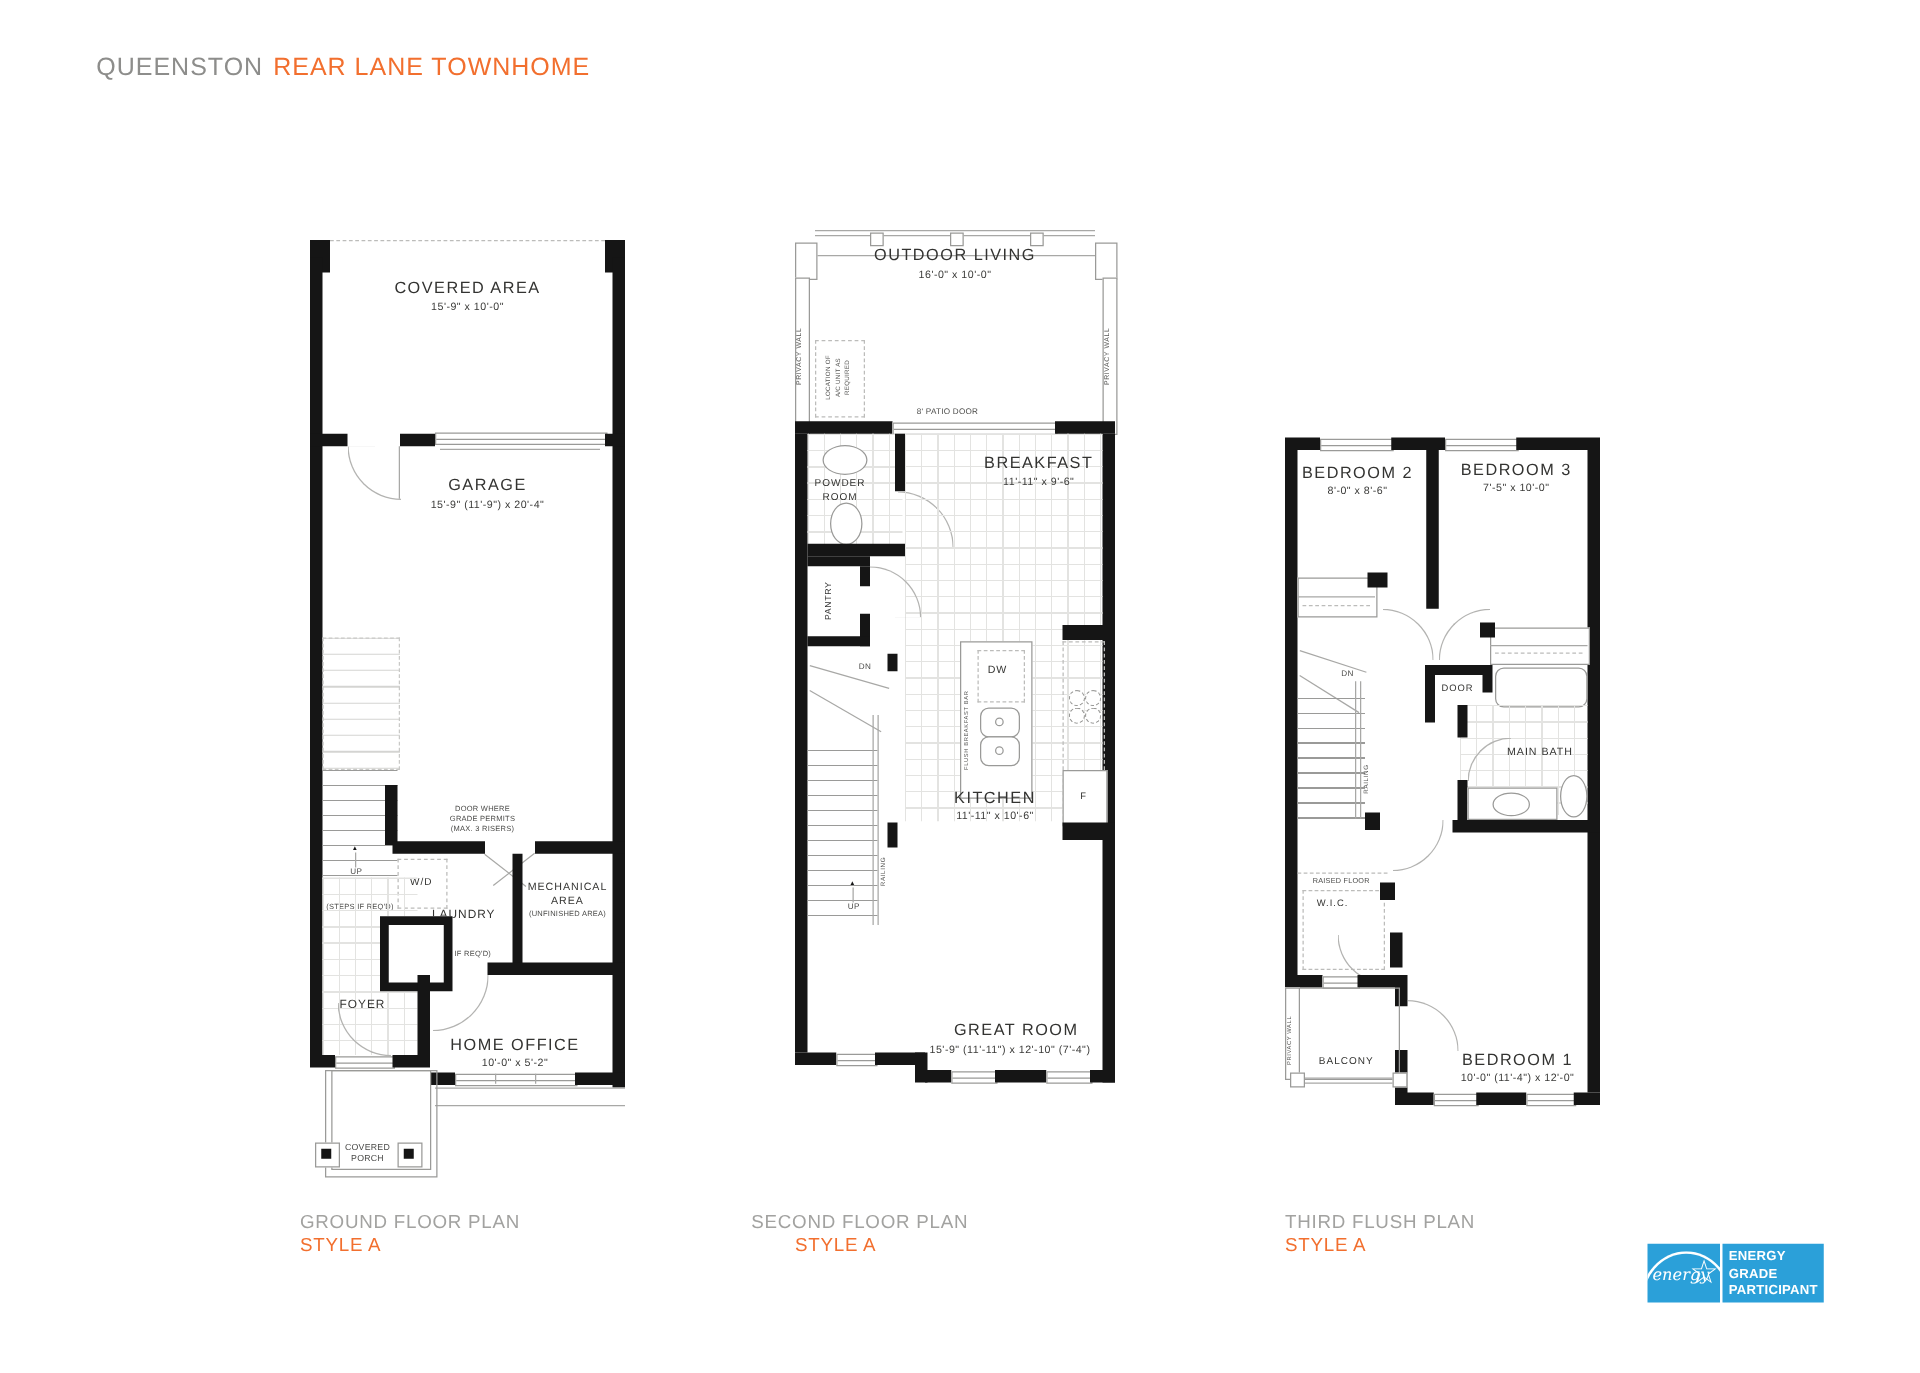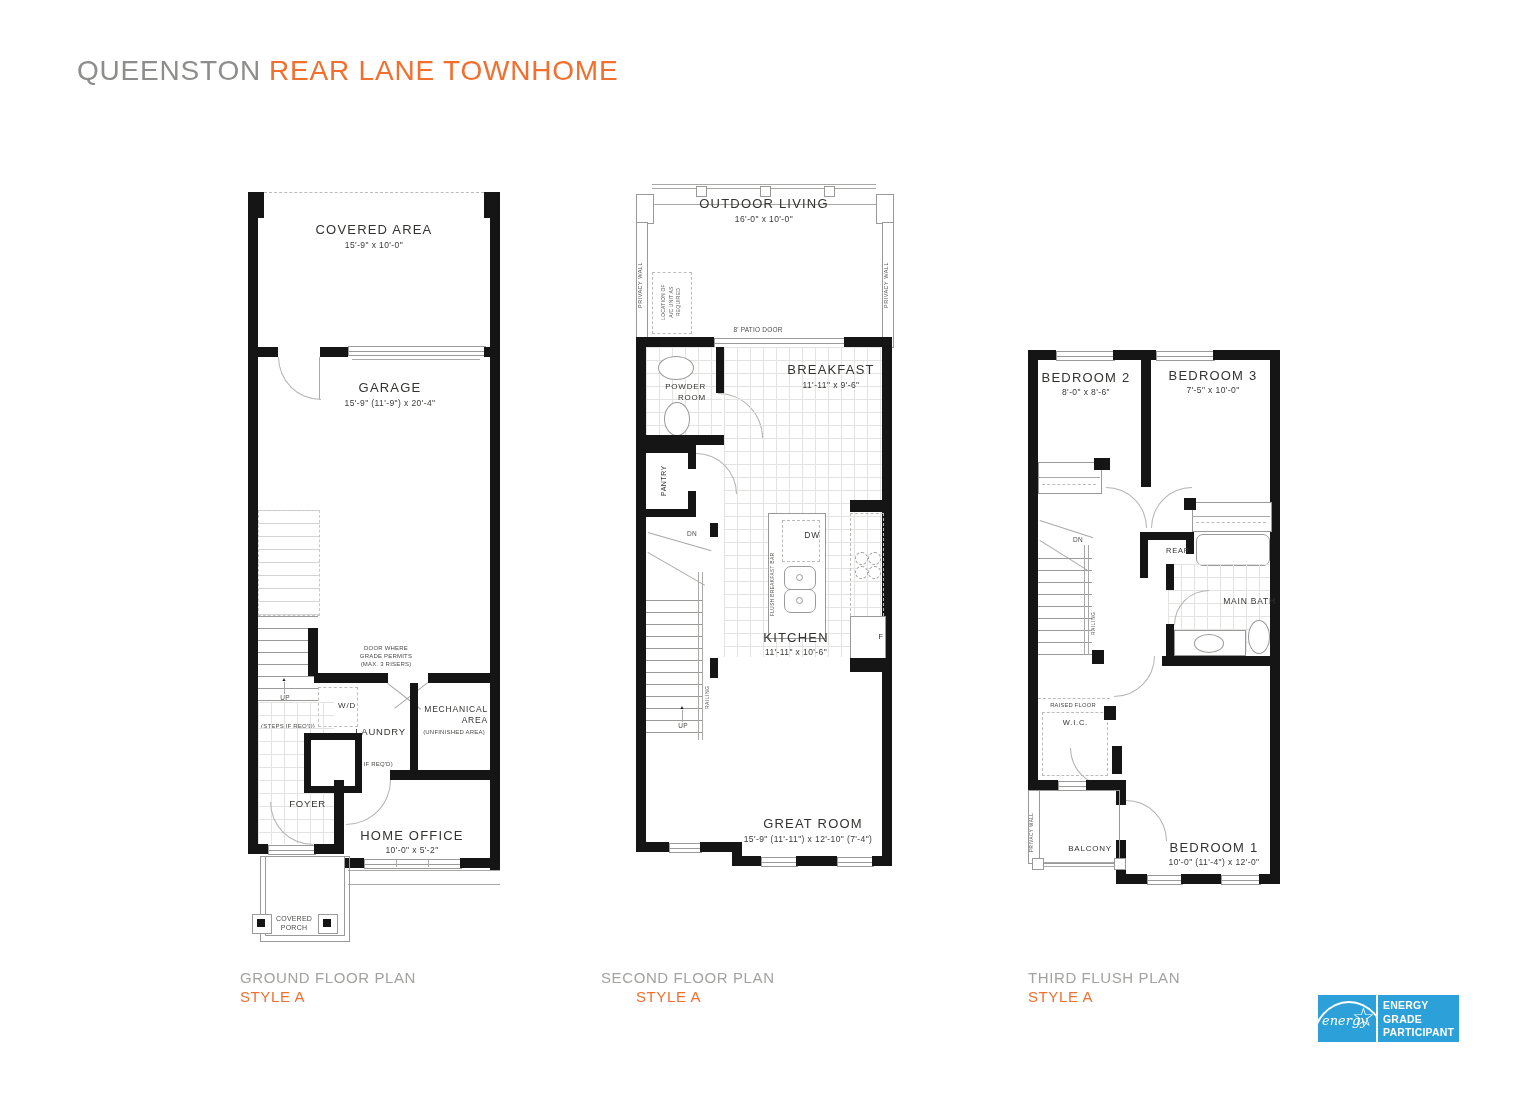--- a/index.html
+++ b/index.html
@@ -1,17 +1,17 @@
 <!DOCTYPE html>
 <html><head>
 <meta charset="utf-8">
 <style>
   html,body{margin:0;padding:0;background:#fff}
   .sheet{position:relative;width:1536px;height:1098px;background:#fff;overflow:hidden;font-family:"Liberation Sans",sans-serif}
-  .title{position:absolute;left:77px;top:55px;font-size:28px;letter-spacing:.8px;white-space:nowrap}
+  .title{position:absolute;left:77px;top:43px;font-size:20px;letter-spacing:.8px;white-space:nowrap}
   .t-gray{color:#8d8d8b;margin-right:8px}
   .t-orange{color:#f26f2e}
   .styles{position:absolute;right:72px;top:48px;text-align:right;font-size:17px;color:#9c9c9a;line-height:26px;letter-spacing:.5px}
   .plan{position:absolute}
   .w{position:absolute;background:#151515}
   .gl{position:absolute;background:#a8a8a6}
   .box{position:absolute;border:1px solid #9a9a98;background:#fff}
   .nobg{background:transparent}
   .win{position:absolute;background:#fff;border:1px solid #9a9a98}
   .win:after{content:"";position:absolute;left:0;right:0;top:50%;height:1px;background:#9a9a98}
@@ -20,21 +20,21 @@
   .arc{position:absolute;border:1px solid #b3b3b1;background:transparent}
   .a-tl{border-right:none;border-bottom:none;border-top-left-radius:100%}
   .a-tr{border-left:none;border-bottom:none;border-top-right-radius:100%}
   .a-bl{border-right:none;border-top:none;border-bottom-left-radius:100%}
   .a-br{border-left:none;border-top:none;border-bottom-right-radius:100%}
   .stv{position:absolute;background:repeating-linear-gradient(to bottom,#9a9a98 0 1px,transparent 1px 12px)}
   .stdash{position:absolute;border:1px dashed #c9c9c7;background:repeating-linear-gradient(to bottom,transparent 0 12px,#d4d4d2 12px 13px)}
   .grid{position:absolute;background-image:repeating-linear-gradient(to right,#e3e3e1 0 1px,transparent 1px 13px),repeating-linear-gradient(to bottom,#e3e3e1 0 1px,transparent 1px 13px)}
   .lbl{position:absolute;color:#333331;text-align:center;font-size:13px;letter-spacing:1.2px;line-height:1.2;white-space:pre-line}
   .dim{position:absolute;color:#3a3a38;text-align:center;font-size:8.5px;letter-spacing:.4px;white-space:pre-line}
-  .md{position:absolute;color:#333331;text-align:right;font-size:9px;letter-spacing:.8px;white-space:pre-line;line-height:1.35}
+  .md{position:absolute;color:#333331;text-align:center;font-size:9px;letter-spacing:.8px;white-space:pre-line;line-height:1.35}
   .tiny{position:absolute;color:#4a4a48;text-align:center;font-size:6px;letter-spacing:.2px;white-space:pre-line;line-height:1.35}
   .vt{position:absolute;color:#555553;writing-mode:vertical-rl;transform:rotate(180deg);font-size:5.5px;letter-spacing:.5px;white-space:nowrap;text-align:center}
   .rot{position:absolute;transform:rotate(-90deg);transform-origin:center;color:#555553;font-size:5px;line-height:1.5;text-align:center;white-space:pre-line;letter-spacing:.2px}
   .oval{position:absolute;border:1px solid #9a9a98;border-radius:50%;background:#fff}
   .rrect{position:absolute;border:1px solid #9a9a98;border-radius:7px;background:#fff}
   .foot{position:absolute;font-size:15px;color:#a2a2a0;letter-spacing:.6px}
   .foot-style{position:absolute;font-size:15px;color:#f26f2e;letter-spacing:.6px}
   .energy{position:absolute;left:1318px;top:995px;width:141px;height:47px}
   .e-left{position:absolute;left:0;top:0;width:58px;height:47px;background:#2ba0d9;overflow:hidden}
   .e-swoosh{position:absolute;left:-6px;top:6px;width:70px;height:44px;border:2px solid #fff;border-radius:50% 50% 0 0/90% 90% 0 0;border-bottom:none;background:transparent}
@@ -244,21 +244,21 @@
     <span class="gl" style="left:12px;top:190px;width:56px;height:1px;transform:rotate(32deg);transform-origin:left top"></span>
     <span class="stv" style="left:10px;top:208px;width:54px;height:100px"></span>
     <span class="gl" style="left:56px;top:195px;width:1px;height:110px"></span>
     <span class="gl" style="left:60px;top:195px;width:1px;height:110px"></span>
     <div class="vt" style="left:62px;top:248px;width:9px;height:50px;font-size:5px">RAILING</div>
     <span class="w" style="left:64px;top:300px;width:12px;height:14px"></span>
 
     <span class="w" style="left:112px;top:182px;width:54px;height:8px"></span>
     <span class="w" style="left:112px;top:190px;width:8px;height:38px"></span>
     <span class="w" style="left:158px;top:190px;width:8px;height:14px"></span>
-    <div class="md" style="left:114px;top:196px;width:48px;font-size:7.5px">REAR</div>
+    <div class="md" style="left:114px;top:196px;width:48px;font-size:7.5px">DOOR</div>
     <span class="box" style="left:164px;top:152px;width:78px;height:28px"></span>
     <span class="gl" style="left:164px;top:166px;width:78px;height:1px"></span>
     <span class="dl" style="left:168px;top:172px;width:70px"></span>
     <span class="w" style="left:156px;top:148px;width:12px;height:12px"></span>
     <span class="rrect" style="left:168px;top:184px;width:72px;height:30px"></span>
     <span class="grid" style="left:140px;top:214px;width:102px;height:88px"></span>
     <div class="md" style="left:160px;top:246px;width:88px;font-size:8.5px">MAIN BATH</div>
     <span class="w" style="left:138px;top:214px;width:8px;height:26px"></span>
     <span class="arc a-tl" style="left:146px;top:240px;width:34px;height:34px"></span>
     <span class="w" style="left:138px;top:274px;width:8px;height:36px"></span>

